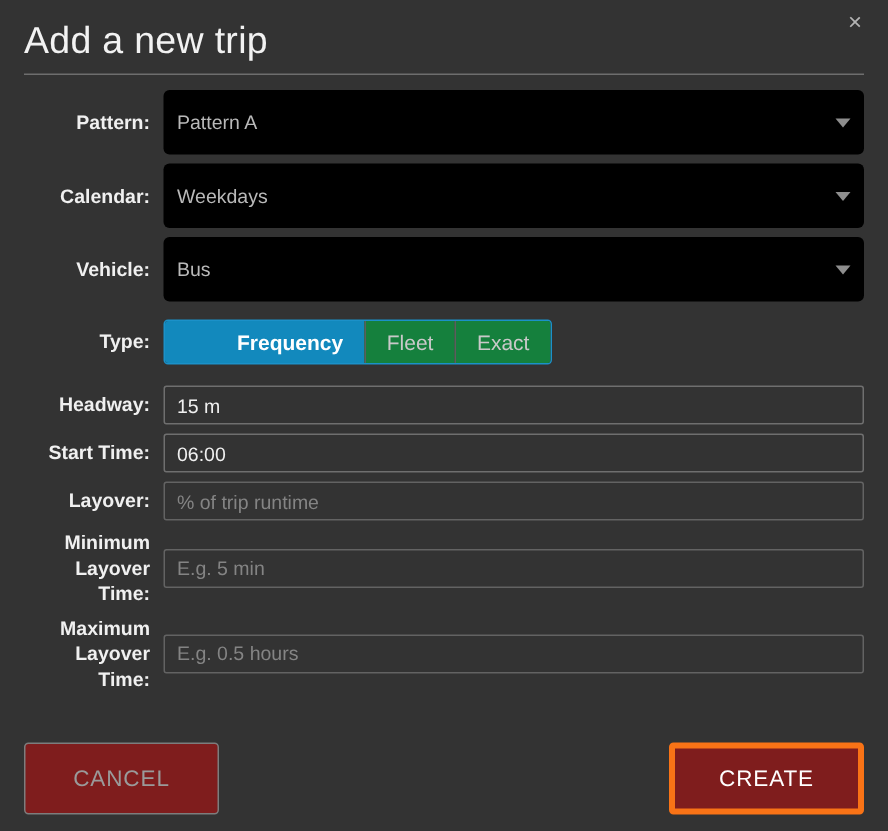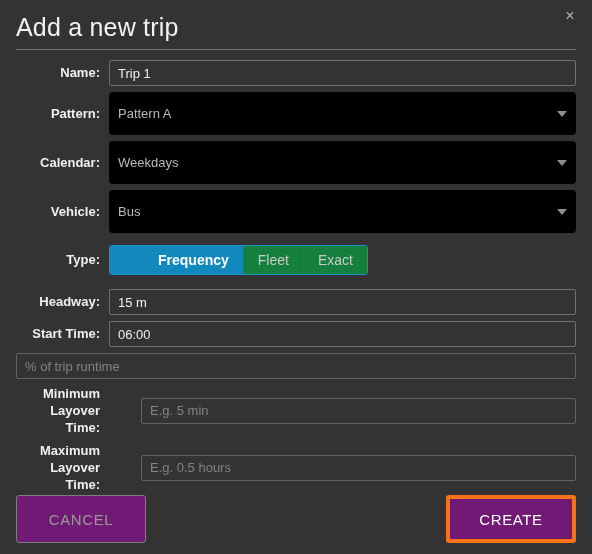--- a/index.html
+++ b/index.html
@@ -57,21 +57,21 @@
   
   .form {
     padding: 10px 16px 0 16px;
   }
   .row {
     display: flex;
     align-items: center;
     margin-bottom: 6px;
     min-height: 26px;
   }
-  .row.tall { align-items: center; gap: 32px; }
+  .row.tall { align-items: center; }
   .label {
     width: 93px;
     flex: 0 0 93px;
     text-align: right;
     padding-right: 9px;
     font-size: 13px;
     font-weight: bold;
     color: #f0f0f0;
     line-height: 16px;
   }
@@ -166,21 +166,21 @@
   }
   .btn {
     min-width: 130px;
     height: 48px;
     display: flex;
     align-items: center;
     justify-content: center;
     font-size: 15px;
     letter-spacing: 0.6px;
     border-radius: 3px;
-    background: #701a75;
+    background: #7f1d1d;
     cursor: pointer;
     user-select: none;
   }
   .btn-cancel {
     border: 1px solid #7d7d7d;
     color: #9a9a9a;
   }
   .btn-create {
     border: 4px solid #f97316;
     color: #ffffff;
@@ -193,26 +193,20 @@
 <div class="dialog">
 
   <div class="header">
     <div class="title">Add a new trip</div>
     <div class="title-rule"></div>
     <div class="close-btn">×</div>
   </div>
 
   <div class="form">
 
-    <div class="row">
-      <div class="label">Name:</div>
-      <div class="field">
-        <input class="text-input" type="text" value="Trip 1" style="">
-      </div>
-    </div>
 
     <div class="row">
       <div class="label">Pattern:</div>
       <div class="field">
         <div class="select-wrap">
           <span class="select-value">Pattern A</span>
           <span class="select-arrow"></span>
         </div>
       </div>
     </div>
@@ -257,20 +251,21 @@
 
     <div class="row">
       <div class="label">Start Time:</div>
       <div class="field">
         <input class="text-input" type="text" value="06:00" style="">
       </div>
     </div>
 
 
     <div class="row">
+      <div class="label">Layover:</div>
       <div class="field">
         <input class="text-input muted-border" type="text" placeholder="% of trip runtime" style="">
       </div>
     </div>
 
     <div class="row tall">
       <div class="label two-line">
         <div>Minimum</div>
         <div>Layover Time:</div>
       </div>

